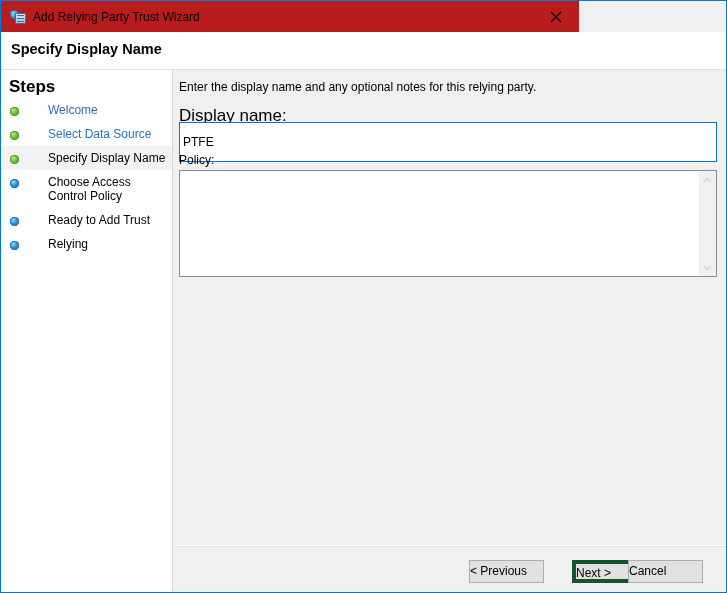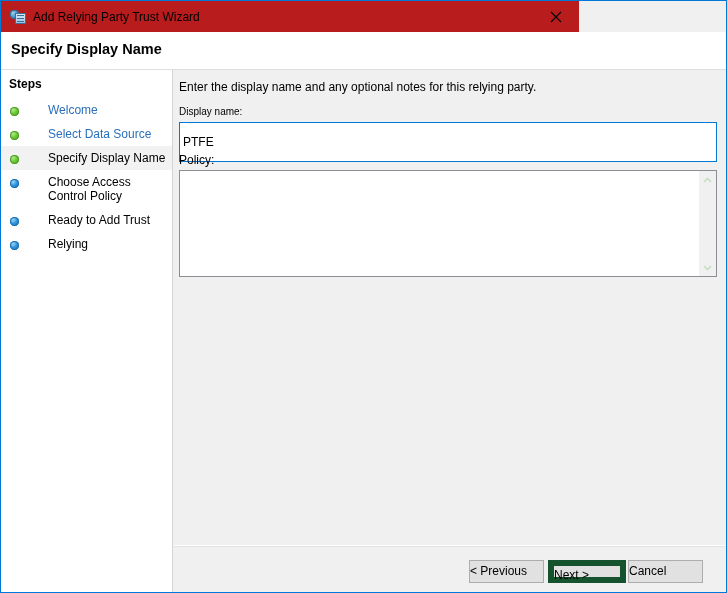--- a/index.html
+++ b/index.html
@@ -119,21 +119,21 @@
     height: 522px;
     background: #ffffff;
     border-right: 1px solid #d4d4d4;
     box-sizing: border-box;
     overflow: hidden;
   }
   #steps-heading {
     position: absolute;
     left: 8px;
     top: 7px;
-    font-size: 12px;
+    font-size: 17px;
     font-weight: bold;
     color: #000000;
   }
   #steps-list {
     position: absolute;
     left: 0;
     top: 28px;
     width: 171px;
   }
   .step {
@@ -189,21 +189,21 @@
     left: 5px;
     top: 10px;
     font-size: 12px;
     color: #000000;
     white-space: nowrap;
   }
   #display-name-label {
     position: absolute;
     left: 5px;
     top: 36px;
-    font-size: 10px;
+    font-size: 17px;
     color: #000000;
   }
   #display-name-input {
     position: absolute;
     left: 5px;
     top: 52px;
     width: 538px;
     height: 40px;
     box-sizing: border-box;
     border: 1px solid #0078d7;
@@ -297,23 +297,23 @@
     font-family: "Liberation Sans", sans-serif;
     font-size: 12px;
     color: #000000;
     text-align: left;
     line-height: 21px;
     cursor: default;
     padding: 0;
   }
   #btn-previous { left: 468px; width: 75px; }
   #btn-next {
-    left: 547px;
+    left: 571px;
     width: 78px;
-    border: 6px solid #14532d;
+    border: 4px solid #14532d;
     line-height: 19px;
   }
   #btn-cancel { left: 627px; width: 75px; }
 </style>
 </head>
 <body>
 
 <div id="window">
 
   <div id="titlebar">

